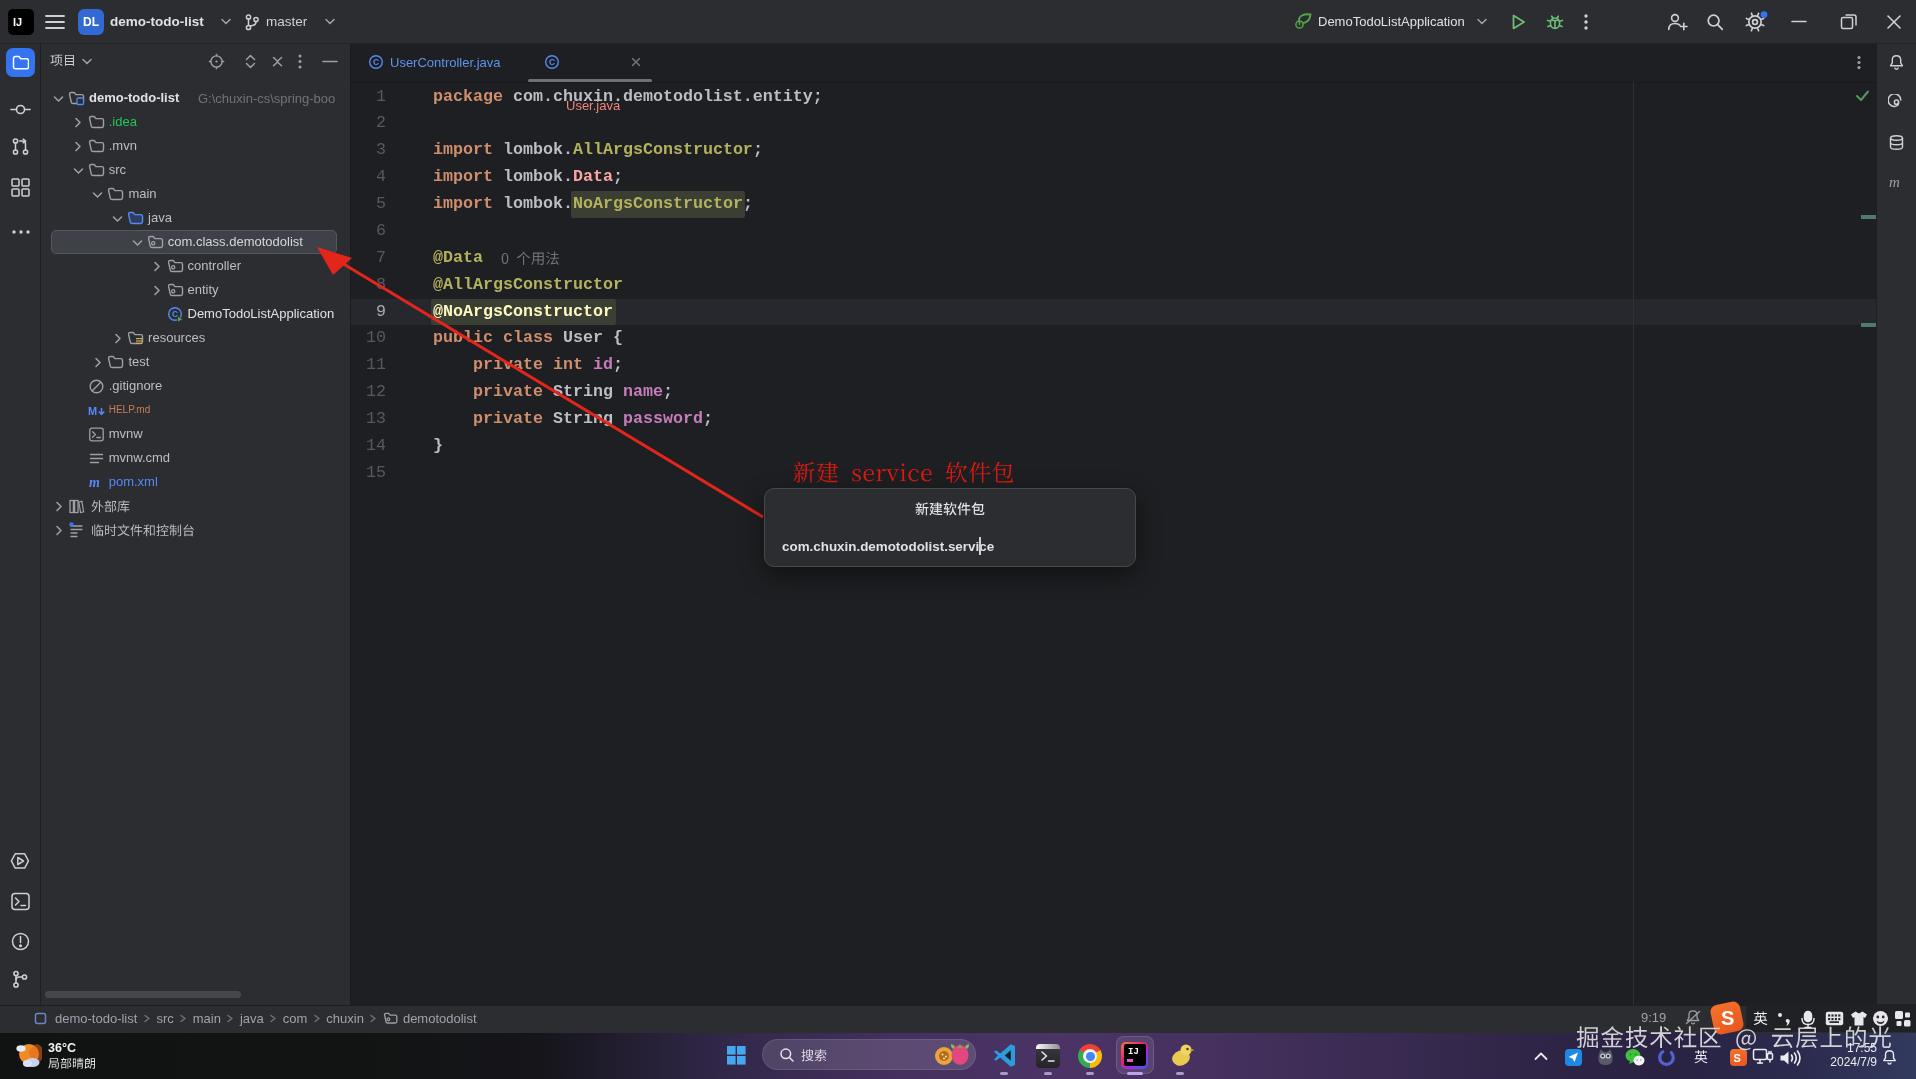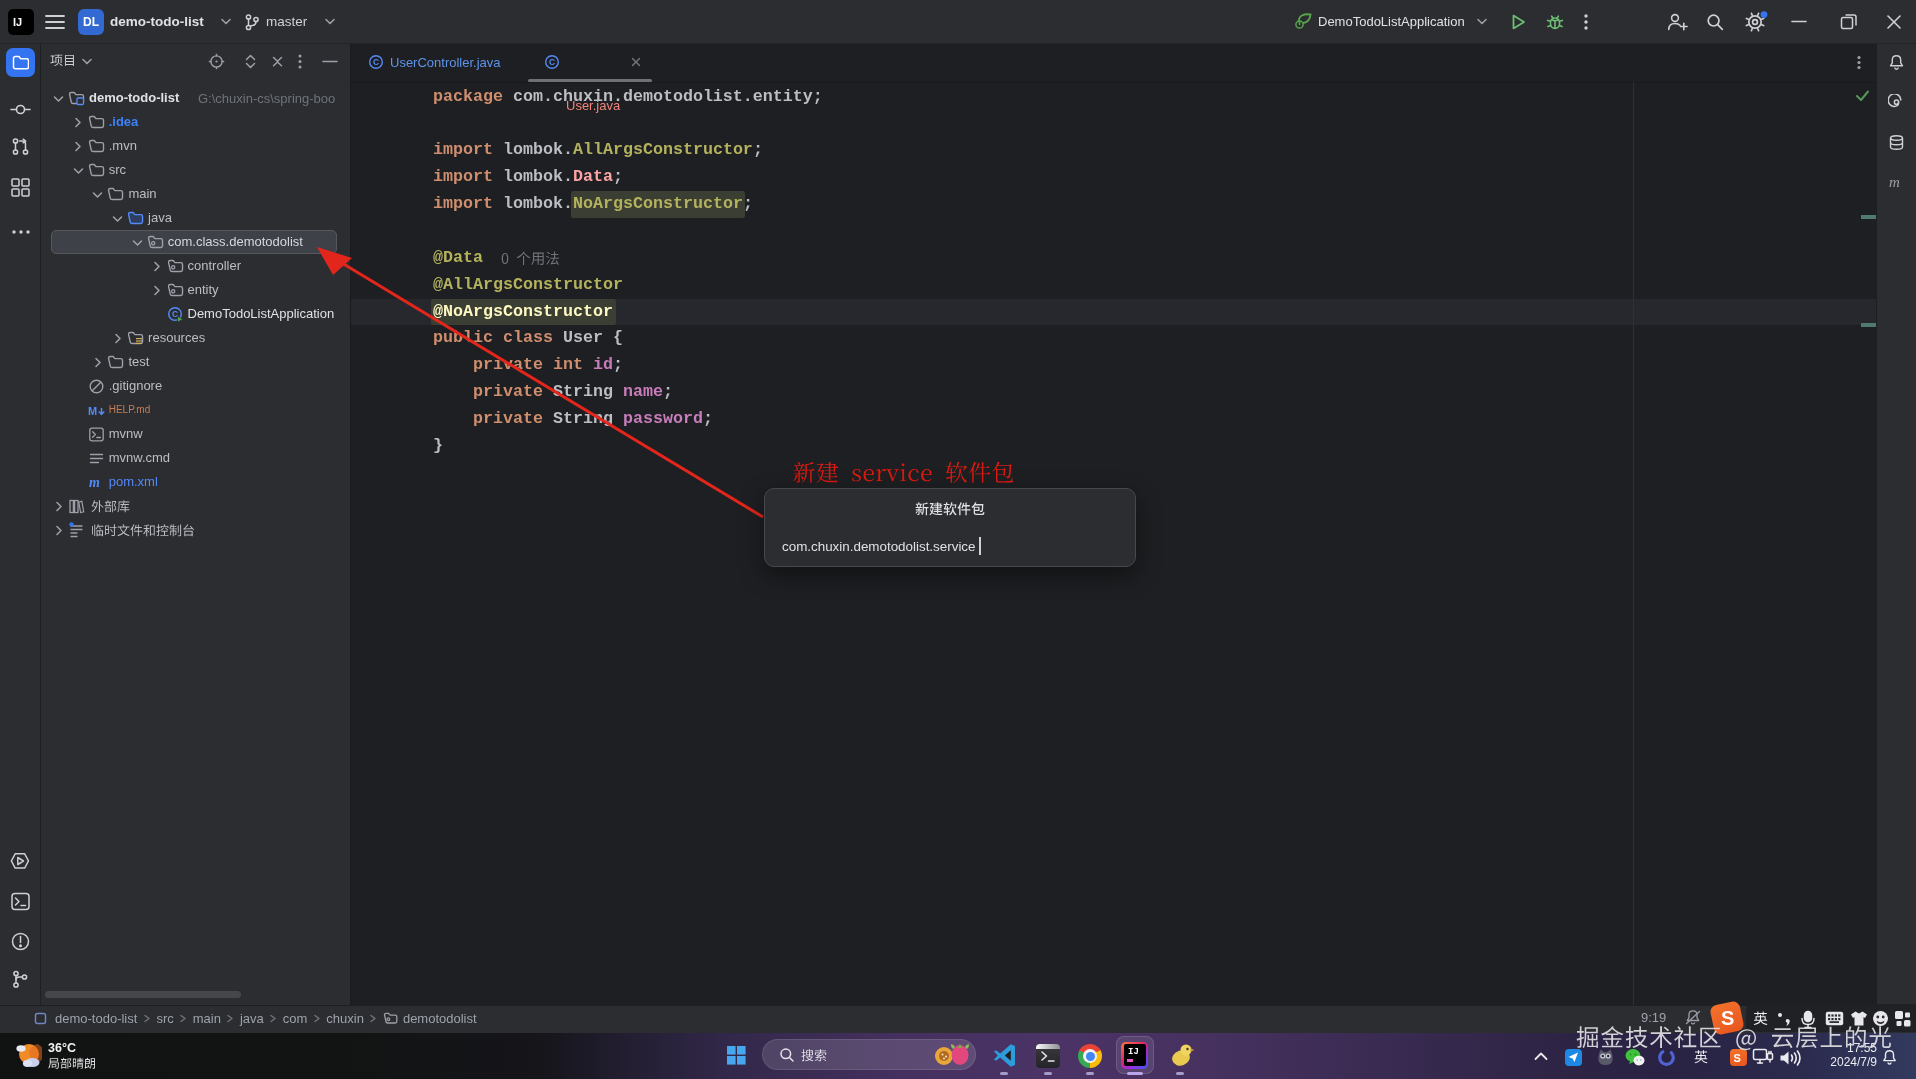--- a/index.html
+++ b/index.html
@@ -245,21 +245,21 @@
         <rect x="9" y="8" width="6.5" height="6.5" rx="1" fill="#2B2D30" stroke="#548AF7" stroke-width="1.3"></rect>
       </svg>
       <div style="position:absolute;left:89.0px;top:89.0px;line-height:17px;font-size:13px;color:#DFE1E5;font-weight:700;white-space:pre">demo-todo-list</div>
       <div style="position:absolute;left:198px;top:89.5px;line-height:17px;font-size:13px;color:#6F737A;white-space:pre;width:150px;overflow:hidden">G:\chuxin-cs\spring-boo</div>
       <svg style="position:absolute;left:74.2px;top:117px" width="8" height="11" viewBox="0 0 8 11">
         <polyline points="2,1.5 6,5.5 2,9.5" fill="none" stroke="#9DA0A8" stroke-width="1.6" stroke-linecap="round" stroke-linejoin="round"></polyline>
       </svg>
       <svg style="position:absolute;left:87.7px;top:114px" width="17" height="17" viewBox="0 0 17 17">
         <path d="M1.5 4.2 q0-1.7 1.7-1.7 h3 l1.7 2.1 h5.9 q1.7 0 1.7 1.7 v5.5 q0 1.7-1.7 1.7 h-8.9 q-1.7 0-1.7-1.7 z" fill="none" stroke="#9DA0A8" stroke-width="1.4" stroke-linejoin="round"></path>
       </svg>
-      <div style="position:absolute;left:108.7px;top:113.0px;line-height:17px;font-size:13px;color:#3b82f6;font-weight:700;white-space:pre">.idea</div>
+      <div style="position:absolute;left:108.7px;top:113.0px;line-height:17px;font-size:13px;color:#22c55e;font-weight:400;white-space:pre">.idea</div>
       <svg style="position:absolute;left:74.2px;top:141px" width="8" height="11" viewBox="0 0 8 11">
         <polyline points="2,1.5 6,5.5 2,9.5" fill="none" stroke="#9DA0A8" stroke-width="1.6" stroke-linecap="round" stroke-linejoin="round"></polyline>
       </svg>
       <svg style="position:absolute;left:87.7px;top:138px" width="17" height="17" viewBox="0 0 17 17">
         <path d="M1.5 4.2 q0-1.7 1.7-1.7 h3 l1.7 2.1 h5.9 q1.7 0 1.7 1.7 v5.5 q0 1.7-1.7 1.7 h-8.9 q-1.7 0-1.7-1.7 z" fill="none" stroke="#9DA0A8" stroke-width="1.4" stroke-linejoin="round"></path>
       </svg>
       <div style="position:absolute;left:108.7px;top:137.0px;line-height:17px;font-size:13px;color:#BCBEC4;font-weight:400;white-space:pre">.mvn</div>
       <svg style="position:absolute;left:72.7px;top:166.5px" width="11" height="8" viewBox="0 0 11 8">
         <polyline points="1.5,2 5.5,6 9.5,2" fill="none" stroke="#9DA0A8" stroke-width="1.6" stroke-linecap="round" stroke-linejoin="round"></polyline>
       </svg>
@@ -415,20 +415,35 @@
       <g fill="#9DA0A8">
         <circle cx="4" cy="3.5" r="1.6"></circle>
         <circle cx="4" cy="8.5" r="1.6"></circle>
         <circle cx="4" cy="13.5" r="1.6"></circle>
       </g>
     </svg>
     <div style="position:absolute;left:351px;top:298.6px;width:1525px;height:26.9px;background:#26282E"></div>
     <div style="position:absolute;left:571px;top:191.2px;width:174px;height:26.9px;background:#3B3E33;border-radius:2px"></div>
     <div style="position:absolute;left:431px;top:298.6px;width:185px;height:26.9px;background:#3B3E33;border-radius:2px"></div>
     <div style="position:absolute;left:1633px;top:82px;width:1px;height:923px;background:#2E3034"></div>
+    <pre style="position:absolute;left:336px;top:83.5px;margin:0;width:50px;text-align:right;font-family:'Liberation Mono',monospace;font-size:16.667px;line-height:26.875px;color:#555A62"><span style="color:#555A62"> 1</span>
+<span style="color:#555A62"> 2</span>
+<span style="color:#555A62"> 3</span>
+<span style="color:#555A62"> 4</span>
+<span style="color:#555A62"> 5</span>
+<span style="color:#555A62"> 6</span>
+<span style="color:#555A62"> 7</span>
+<span style="color:#555A62"> 8</span>
+<span style="color:#A9ABB2"> 9</span>
+<span style="color:#555A62">10</span>
+<span style="color:#555A62">11</span>
+<span style="color:#555A62">12</span>
+<span style="color:#555A62">13</span>
+<span style="color:#555A62">14</span>
+<span style="color:#555A62">15</span></pre>
     <pre style="position:absolute;left:433px;top:83.5px;margin:0;font-family:'Liberation Mono',monospace;font-size:16.667px;font-weight:600;line-height:26.875px;color:#BCBEC4"><span style="color:#CF8E6D">package</span> com.chuxin.demotodolist.entity;
 
 <span style="color:#CF8E6D">import</span> lombok.<span style="color:#B5B25E">AllArgsConstructor</span>;
 <span style="color:#CF8E6D">import</span> lombok.<span style="color:#fca5a5">Data</span>;
 <span style="color:#CF8E6D">import</span> lombok.<span style="color:#B5B25E">NoArgsConstructor</span>;
 
 <span style="color:#B5B25E">@Data</span>
 <span style="color:#B5B25E">@AllArgsConstructor</span>
 <span style="color:#fef9c3">@NoArgsConstructor</span>
 <span style="color:#CF8E6D">public class</span> User {
@@ -449,21 +464,21 @@
       <path d="M5.6 -5.3 3.3 -6.2C3.0 -4.4 2.1 -1.8 0.8 -0.1L1.1 0.2C2.8 -1.2 4.0 -3.4 4.7 -5.0C5.2 -4.9 5.5 -5.0 5.6 -5.3ZM5.0 -19.5 4.7 -19.4C5.4 -18.7 6.1 -17.5 6.4 -16.6C7.8 -15.5 9.1 -18.4 5.0 -19.5ZM3.2 -15.5 2.9 -15.3C3.5 -14.4 4.0 -12.8 4.0 -11.6C5.3 -10.3 6.8 -13.1 3.2 -15.5ZM8.1 -5.8 7.8 -5.7C8.6 -4.7 9.4 -3.2 9.4 -1.9C10.8 -0.6 12.3 -3.8 8.1 -5.8ZM10.4 -17.5 9.3 -16.2H1.4L1.6 -15.5H11.6C11.9 -15.5 12.2 -15.6 12.2 -15.9C11.5 -16.6 10.4 -17.5 10.4 -17.5ZM10.3 -8.9 9.3 -7.6H7.2V-10.4H11.9C12.3 -10.4 12.5 -10.5 12.6 -10.8C11.8 -11.5 10.6 -12.4 10.6 -12.4L9.6 -11.1H8.2C8.9 -12.1 9.7 -13.3 10.1 -14.2C10.6 -14.2 10.9 -14.4 11.0 -14.6L8.7 -15.3C8.4 -14.1 8.0 -12.4 7.6 -11.1H0.9L1.0 -10.4H5.8V-7.6H1.5L1.6 -6.9H5.8V-0.4C5.8 -0.1 5.7 0.0 5.3 0.0C4.9 0.0 3.2 -0.1 3.2 -0.1V0.3C4.0 0.3 4.5 0.5 4.8 0.7C5.0 1.0 5.1 1.4 5.1 1.8C7.0 1.6 7.2 0.8 7.2 -0.3V-6.9H11.5C11.8 -6.9 12.0 -7.0 12.1 -7.3C11.4 -8.0 10.3 -8.9 10.3 -8.9ZM20.5 -12.8 19.4 -11.4H14.4V-16.4C16.7 -16.7 19.2 -17.4 20.8 -17.9C21.3 -17.7 21.7 -17.7 21.9 -17.9L20.1 -19.4C18.9 -18.7 16.7 -17.7 14.6 -17.0L12.9 -17.6V-10.0C12.9 -5.7 12.4 -1.6 9.3 1.5L9.6 1.8C13.9 -1.3 14.4 -5.9 14.4 -10.0V-10.7H17.8V1.8H18.0C18.8 1.8 19.3 1.4 19.3 1.3V-10.7H21.9C22.2 -10.7 22.5 -10.8 22.5 -11.1C21.8 -11.8 20.5 -12.8 20.5 -12.8Z M25.7 -8.2 25.3 -8.1C26.0 -5.8 26.9 -4.0 27.9 -2.7C27.1 -1.1 25.9 0.3 24.3 1.4L24.6 1.8C26.3 0.8 27.7 -0.4 28.7 -1.9C31.1 0.6 34.7 1.2 40.0 1.2C41.2 1.2 43.8 1.2 44.9 1.2C44.9 0.6 45.2 0.1 45.9 -0.0V-0.3C44.4 -0.3 41.5 -0.3 40.1 -0.3C35.1 -0.3 31.7 -0.7 29.2 -2.7C30.4 -4.8 31.0 -7.3 31.4 -9.8C31.9 -9.8 32.1 -9.9 32.3 -10.1L30.6 -11.5L29.8 -10.6H27.5C28.4 -12.3 29.7 -14.8 30.4 -16.3C30.9 -16.3 31.3 -16.4 31.6 -16.6L29.8 -18.2L28.9 -17.3H24.5L24.7 -16.6H28.9C28.2 -14.9 27.0 -12.5 26.1 -10.9C25.8 -10.8 25.5 -10.6 25.3 -10.5L26.6 -9.4L27.3 -9.9H29.9C29.6 -7.7 29.2 -5.5 28.3 -3.5C27.2 -4.6 26.4 -6.2 25.7 -8.2ZM41.7 -13.9H38.3V-16.3H41.7ZM41.7 -13.2V-10.8H38.3V-13.2ZM44.5 -15.2 43.6 -13.9H43.1V-16.0C43.6 -16.1 43.9 -16.3 44.1 -16.5L42.3 -17.9L41.4 -17.0H38.3V-18.5C38.9 -18.6 39.0 -18.8 39.1 -19.2L36.8 -19.4V-17.0H32.4L32.7 -16.3H36.8V-13.9H30.5L30.7 -13.2H36.8V-10.8H32.4L32.7 -10.1H36.8V-7.7H32.1L32.3 -7.1H36.8V-4.6H30.9L31.1 -3.9H36.8V-0.9H37.1C37.7 -0.9 38.3 -1.2 38.3 -1.4V-3.9H45.0C45.3 -3.9 45.6 -4.0 45.6 -4.3C44.8 -5.0 43.6 -6.0 43.6 -6.0L42.5 -4.6H38.3V-7.1H43.7C44.0 -7.1 44.2 -7.2 44.3 -7.4C43.6 -8.1 42.4 -9.0 42.4 -9.0L41.5 -7.7H38.3V-10.1H41.7V-9.4H41.9C42.4 -9.4 43.1 -9.7 43.1 -9.9V-13.2H45.6C45.9 -13.2 46.2 -13.3 46.2 -13.6C45.6 -14.3 44.5 -15.2 44.5 -15.2Z M64.5 0.3C67.6 0.3 69.3 -1.2 69.3 -3.2C69.3 -4.9 68.4 -5.9 66.0 -6.7L64.8 -7.1C63.1 -7.7 62.5 -8.4 62.5 -9.5C62.5 -10.7 63.4 -11.6 65.1 -11.6C65.9 -11.6 66.5 -11.4 67.2 -11.0L67.7 -8.8H68.6L68.7 -11.3C67.5 -12.0 66.5 -12.3 65.1 -12.3C62.3 -12.3 60.8 -10.8 60.8 -8.9C60.8 -7.1 62.0 -6.1 63.9 -5.5L65.1 -5.0C66.9 -4.4 67.5 -3.8 67.5 -2.6C67.5 -1.3 66.5 -0.4 64.4 -0.4C63.5 -0.4 62.7 -0.6 62.1 -0.9L61.6 -3.3H60.6V-0.6C61.9 0.0 63.0 0.3 64.5 0.3Z M77.8 0.3C79.9 0.3 81.4 -0.6 82.5 -2.2L82.1 -2.5C81.1 -1.4 80.0 -0.8 78.3 -0.8C75.8 -0.8 74.0 -2.4 73.9 -6.1H82.3C82.4 -6.5 82.4 -6.9 82.4 -7.5C82.4 -10.2 80.6 -12.3 77.6 -12.3C74.5 -12.3 71.9 -9.9 71.9 -6.0C71.9 -1.8 74.4 0.3 77.8 0.3ZM73.9 -6.8C74.1 -9.8 75.6 -11.6 77.6 -11.6C79.5 -11.6 80.6 -10.1 80.6 -8.2C80.6 -7.2 80.3 -6.8 79.5 -6.8Z M86.8 0.0H91.0V-0.6L88.8 -0.9L88.8 -5.3V-7.5C89.5 -9.3 90.3 -10.5 91.5 -11.0L91.8 -10.8C92.3 -10.3 92.7 -10.0 93.3 -10.0C94.1 -10.0 94.5 -10.5 94.5 -11.3C94.3 -11.9 93.5 -12.3 92.6 -12.3C91.1 -12.3 89.5 -11.0 88.8 -8.9L88.6 -12.1L88.3 -12.2L84.7 -11.3V-10.7L86.8 -10.6C86.8 -9.5 86.9 -8.3 86.9 -6.7V-5.3L86.8 -0.9L84.9 -0.6V0.0Z M103.1 -11.3 105.2 -11.1 102.0 -2.0 98.6 -11.1 100.7 -11.3V-12.0H94.9V-11.3L96.5 -11.1L101.0 0.1H101.9L106.1 -11.1L107.7 -11.3V-12.0H103.1Z M112.0 -15.2C112.7 -15.2 113.4 -15.7 113.4 -16.5C113.4 -17.3 112.7 -17.8 112.0 -17.8C111.3 -17.8 110.7 -17.3 110.7 -16.5C110.7 -15.7 111.3 -15.2 112.0 -15.2ZM111.2 0.0H115.0V-0.6L113.2 -0.8C113.2 -2.1 113.1 -4.1 113.1 -5.3V-8.8L113.2 -12.1L112.9 -12.2L109.1 -11.3V-10.7L111.2 -10.6C111.2 -9.5 111.3 -8.3 111.3 -6.7V-5.3C111.3 -4.1 111.2 -2.1 111.2 -0.8L109.2 -0.6V0.0Z M123.3 0.3C125.5 0.3 126.9 -0.6 127.9 -2.2L127.6 -2.5C126.5 -1.3 125.3 -0.8 123.9 -0.8C121.3 -0.8 119.5 -2.7 119.5 -6.1C119.5 -9.5 121.3 -11.6 123.7 -11.6C124.2 -11.6 124.8 -11.5 125.3 -11.3L125.7 -9.6C125.9 -8.8 126.3 -8.4 126.9 -8.4C127.4 -8.4 127.7 -8.7 127.9 -9.3C127.4 -11.1 125.7 -12.3 123.6 -12.3C120.4 -12.3 117.5 -10.0 117.5 -5.8C117.5 -1.9 119.9 0.3 123.3 0.3Z M136.4 0.3C138.4 0.3 140.0 -0.6 141.0 -2.2L140.7 -2.5C139.7 -1.4 138.5 -0.8 136.9 -0.8C134.3 -0.8 132.5 -2.4 132.5 -6.1H140.8C140.9 -6.5 141.0 -6.9 141.0 -7.5C141.0 -10.2 139.2 -12.3 136.2 -12.3C133.1 -12.3 130.4 -9.9 130.4 -6.0C130.4 -1.8 132.9 0.3 136.4 0.3ZM132.5 -6.8C132.6 -9.8 134.2 -11.6 136.1 -11.6C138.0 -11.6 139.1 -10.1 139.1 -8.2C139.1 -7.2 138.9 -6.8 138.1 -6.8Z M161.5 -18.7 159.4 -19.4C159.1 -18.3 158.7 -16.8 158.3 -15.1H155.6L155.8 -14.5H158.1C157.5 -12.6 156.9 -10.8 156.4 -9.5C156.1 -9.4 155.7 -9.2 155.4 -9.1L157.0 -7.7L157.8 -8.5H160.3V-4.3C158.2 -3.9 156.6 -3.7 155.6 -3.5L156.6 -1.5C156.8 -1.6 157.0 -1.8 157.1 -2.0L160.3 -3.0V1.8H160.5C161.2 1.8 161.7 1.5 161.7 1.4V-3.5C163.3 -4.1 164.6 -4.6 165.7 -5.0L165.6 -5.3L161.7 -4.6V-8.5H165.0C165.3 -8.5 165.5 -8.6 165.6 -8.9C164.9 -9.5 163.8 -10.3 163.8 -10.3L162.9 -9.2H161.7V-12.3C162.3 -12.4 162.5 -12.6 162.5 -12.9L160.3 -13.2V-9.2H157.9C158.4 -10.7 159.0 -12.6 159.6 -14.5H165.1C165.4 -14.5 165.7 -14.6 165.7 -14.8C165.0 -15.5 163.8 -16.4 163.8 -16.4L162.8 -15.1H159.7C160.1 -16.3 160.4 -17.4 160.6 -18.3C161.2 -18.2 161.4 -18.4 161.5 -18.7ZM171.5 -12.2 169.2 -12.8C169.1 -7.5 168.5 -2.7 163.1 1.4L163.4 1.9C168.5 -1.3 169.9 -5.0 170.4 -8.9C170.9 -4.6 172.2 -0.6 175.4 1.8C175.6 0.9 176.1 0.5 176.9 0.4L177.0 0.1C172.5 -2.5 171.1 -6.6 170.6 -11.4L170.6 -11.7C171.2 -11.7 171.4 -11.9 171.5 -12.2ZM169.6 -18.8 167.2 -19.4C166.7 -16.1 165.7 -12.7 164.4 -10.4L164.8 -10.2C165.7 -11.3 166.5 -12.6 167.2 -14.0H174.3C173.9 -12.9 173.3 -11.3 172.8 -10.4L173.1 -10.2C174.1 -11.1 175.5 -12.7 176.2 -13.7C176.7 -13.8 176.9 -13.8 177.1 -14.0L175.3 -15.7L174.3 -14.7H167.5C168.0 -15.8 168.4 -17.1 168.8 -18.3C169.3 -18.3 169.5 -18.5 169.6 -18.8Z M192.0 -19.2V-14.1H188.4C188.8 -15.0 189.2 -16.0 189.5 -17.0C190.0 -17.0 190.3 -17.2 190.4 -17.5L188.0 -18.2C187.4 -14.7 186.1 -11.3 184.7 -9.1L185.1 -8.9C186.2 -10.0 187.3 -11.6 188.1 -13.4H192.0V-7.7H184.8L185.0 -7.0H192.0V1.8H192.3C192.9 1.8 193.5 1.4 193.5 1.2V-7.0H200.0C200.3 -7.0 200.6 -7.1 200.6 -7.4C199.9 -8.1 198.6 -9.1 198.6 -9.1L197.5 -7.7H193.5V-13.4H199.4C199.7 -13.4 199.9 -13.5 200.0 -13.7C199.2 -14.5 198.0 -15.5 198.0 -15.5L196.9 -14.1H193.5V-18.3C194.1 -18.4 194.3 -18.6 194.3 -18.9ZM184.1 -19.4C182.9 -15.0 180.9 -10.6 179.0 -7.8L179.3 -7.6C180.3 -8.6 181.3 -9.8 182.2 -11.2V1.8H182.4C183.0 1.8 183.7 1.4 183.7 1.3V-12.5C184.1 -12.6 184.3 -12.8 184.4 -13.0L183.4 -13.3C184.2 -14.8 184.9 -16.5 185.6 -18.2C186.1 -18.1 186.4 -18.4 186.5 -18.6Z M206.3 -12.3V-0.7C206.3 1.1 207.2 1.5 210.2 1.5H215.6C222.6 1.5 223.8 1.3 223.8 0.4C223.8 0.0 223.6 -0.1 222.9 -0.3L222.8 -4.4H222.6C222.1 -2.3 221.8 -1.1 221.5 -0.5C221.4 -0.2 221.2 -0.1 220.7 0.0C219.9 0.1 218.1 0.1 215.6 0.1H210.2C208.1 0.1 207.8 -0.2 207.8 -0.9V-6.6H214.0V-5.3H214.3C214.8 -5.3 215.5 -5.6 215.5 -5.8V-11.4C216.0 -11.5 216.4 -11.6 216.6 -11.8L214.7 -13.3L213.8 -12.3H208.0L206.5 -13.0C207.1 -13.7 207.6 -14.5 208.1 -15.3H220.1C219.9 -9.2 219.5 -5.7 218.8 -5.0C218.6 -4.8 218.4 -4.7 218.0 -4.7C217.6 -4.7 216.2 -4.8 215.4 -4.9L215.4 -4.5C216.1 -4.4 216.9 -4.2 217.2 -3.9C217.5 -3.7 217.6 -3.3 217.6 -2.8C218.5 -2.8 219.4 -3.0 220.0 -3.7C221.0 -4.7 221.4 -8.3 221.6 -15.1C222.1 -15.2 222.4 -15.3 222.6 -15.5L220.8 -17.0L219.8 -16.0H208.5C208.9 -16.7 209.3 -17.5 209.6 -18.3C210.1 -18.2 210.4 -18.4 210.5 -18.7L208.2 -19.6C207.0 -15.7 204.9 -12.1 202.7 -9.9L203.1 -9.7C204.2 -10.5 205.3 -11.5 206.3 -12.7ZM214.0 -7.2H207.8V-11.6H214.0Z" fill="#E01A10"></path>
     </svg>
     <svg style="position:absolute;left:300px;top:235px" width="480" height="300" viewBox="0 0 480 300">
 <line x1="27" y1="19" x2="463" y2="282" stroke="#E3261C" stroke-width="3"></line>
 <path d="M17 12 L52 23 L33 40 Z" fill="#E3261C"></path>
 </svg>
     <div style="position:absolute;left:764px;top:488px;width:372px;height:79px;background:#2B2D30;border:1px solid #46484D;border-radius:10px;box-shadow:0 8px 24px rgba(0,0,0,0.45);box-sizing:border-box"></div>
     <svg style="position:absolute;left:915.0px;top:497.9px;overflow:visible" width="74" height="21" viewBox="0 -16.10 74 21">
       <path d="M5.0 -2.9C5.4 -2.2 5.9 -1.2 6.1 -0.7L7.0 -1.2C6.8 -1.8 6.3 -2.7 5.9 -3.3ZM1.8 -3.2C1.5 -2.4 1.0 -1.6 0.5 -1.0C0.7 -0.8 1.2 -0.5 1.4 -0.4C1.9 -1.0 2.5 -2.0 2.8 -3.0ZM7.7 -10.5V-5.6C7.7 -3.8 7.6 -1.4 6.5 0.2C6.8 0.4 7.3 0.8 7.5 1.0C8.8 -0.8 8.9 -3.6 8.9 -5.6V-5.9H10.8V1.1H12.0V-5.9H13.5V-7.1H8.9V-9.6C10.4 -9.8 11.9 -10.2 13.1 -10.6L12.0 -11.6C11.0 -11.2 9.3 -10.7 7.7 -10.5ZM2.9 -11.6C3.1 -11.2 3.2 -10.8 3.4 -10.4H0.8V-9.3H7.0V-10.4H4.7C4.6 -10.8 4.3 -11.4 4.1 -11.9ZM5.1 -9.3C5.0 -8.7 4.7 -7.8 4.4 -7.2H2.5L3.3 -7.4C3.2 -7.9 3.0 -8.7 2.7 -9.3L1.6 -9.0C1.9 -8.4 2.1 -7.7 2.1 -7.2H0.6V-6.1H3.4V-4.8H0.7V-3.7H3.4V-0.4C3.4 -0.2 3.3 -0.2 3.2 -0.2C3.0 -0.2 2.6 -0.2 2.1 -0.2C2.3 0.1 2.5 0.6 2.5 0.9C3.2 0.9 3.8 0.9 4.1 0.7C4.5 0.5 4.6 0.2 4.6 -0.4V-3.7H7.1V-4.8H4.6V-6.1H7.3V-7.2H5.6C5.9 -7.8 6.1 -8.4 6.3 -9.0Z M19.5 -10.7V-9.7H22.0V-8.8H18.6V-7.8H22.0V-6.8H19.4V-5.8H22.0V-4.9H19.3V-3.9H22.0V-3.0H18.7V-2.0H22.0V-0.8H23.2V-2.0H27.1V-3.0H23.2V-3.9H26.6V-4.9H23.2V-5.8H26.4V-7.8H27.2V-8.8H26.4V-10.7H23.2V-11.8H22.0V-10.7ZM23.2 -7.8H25.2V-6.8H23.2ZM23.2 -8.8V-9.7H25.2V-8.8ZM15.3 -5.3C15.3 -5.5 15.7 -5.7 16.0 -5.8H17.5C17.3 -4.7 17.1 -3.8 16.8 -2.9C16.4 -3.4 16.2 -4.1 15.9 -4.8L15.0 -4.5C15.3 -3.3 15.7 -2.5 16.2 -1.7C15.8 -0.9 15.1 -0.2 14.4 0.3C14.7 0.5 15.2 0.9 15.4 1.2C16.0 0.7 16.6 0.0 17.1 -0.8C18.6 0.5 20.5 0.9 23.0 0.9H27.0C27.1 0.5 27.3 -0.1 27.5 -0.4C26.7 -0.3 23.7 -0.3 23.0 -0.3C20.8 -0.3 18.9 -0.6 17.6 -1.8C18.2 -3.2 18.6 -4.8 18.8 -6.8L18.0 -7.0L17.8 -7.0H16.9C17.6 -8.0 18.2 -9.3 18.8 -10.6L18.0 -11.2L17.6 -11.0H14.8V-9.8H17.1C16.6 -8.6 15.9 -7.6 15.7 -7.2C15.4 -6.8 15.1 -6.4 14.8 -6.3C15.0 -6.1 15.2 -5.6 15.3 -5.3Z M36.1 -11.8C35.9 -9.7 35.3 -7.6 34.4 -6.3C34.7 -6.1 35.2 -5.8 35.4 -5.6C36.0 -6.4 36.4 -7.4 36.8 -8.5H40.1C39.9 -7.6 39.7 -6.6 39.5 -6.0L40.5 -5.7C40.9 -6.7 41.2 -8.2 41.5 -9.6L40.6 -9.8L40.5 -9.7H37.1C37.2 -10.4 37.3 -11.0 37.4 -11.6ZM37.2 -7.2V-6.6C37.2 -4.7 37.0 -1.8 34.1 0.3C34.4 0.5 34.9 0.9 35.1 1.2C36.6 0.0 37.5 -1.4 37.9 -2.7C38.5 -1.0 39.4 0.4 40.7 1.2C40.9 0.8 41.3 0.3 41.6 0.1C39.9 -0.8 38.9 -2.9 38.4 -5.3C38.4 -5.7 38.4 -6.2 38.4 -6.6V-7.2ZM29.2 -4.5C29.4 -4.6 29.9 -4.7 30.4 -4.7H31.8V-2.9C30.5 -2.7 29.4 -2.6 28.5 -2.5L28.8 -1.1L31.8 -1.6V1.1H33.0V-1.8L34.8 -2.1L34.7 -3.3L33.0 -3.1V-4.7H34.6V-5.9H33.0V-7.9H31.8V-5.9H30.5C30.9 -6.8 31.3 -7.9 31.7 -9.0H34.7V-10.2H32.1L32.5 -11.5L31.2 -11.8C31.1 -11.3 31.0 -10.7 30.8 -10.2H28.6V-9.0H30.4C30.1 -7.9 29.8 -7.1 29.6 -6.8C29.3 -6.1 29.1 -5.7 28.8 -5.7C29.0 -5.3 29.2 -4.8 29.2 -4.5Z M46.4 -4.9V-3.6H50.4V1.2H51.7V-3.6H55.4V-4.9H51.7V-7.7H54.8V-9.0H51.7V-11.6H50.4V-9.0H48.8C49.0 -9.6 49.1 -10.2 49.2 -10.8L48.0 -11.1C47.6 -9.3 47.1 -7.5 46.3 -6.4C46.6 -6.2 47.2 -5.9 47.4 -5.7C47.8 -6.3 48.1 -7.0 48.4 -7.7H50.4V-4.9ZM45.6 -11.8C44.9 -9.7 43.7 -7.6 42.4 -6.3C42.6 -6.0 43.0 -5.3 43.1 -5.0C43.5 -5.4 43.8 -5.8 44.2 -6.3V1.2H45.5V-8.3C46.0 -9.3 46.5 -10.4 46.8 -11.4Z M60.1 -11.9C59.3 -10.0 58.0 -8.2 56.4 -7.1C56.7 -6.9 57.3 -6.4 57.5 -6.1C57.9 -6.4 58.3 -6.8 58.7 -7.2V-1.3C58.7 0.4 59.4 0.9 61.8 0.9C62.3 0.9 66.2 0.9 66.8 0.9C68.8 0.9 69.3 0.3 69.5 -1.6C69.1 -1.6 68.6 -1.8 68.2 -2.0C68.1 -0.6 67.9 -0.4 66.7 -0.4C65.8 -0.4 62.4 -0.4 61.7 -0.4C60.2 -0.4 60.0 -0.5 60.0 -1.3V-3.1H64.5V-7.4H58.9C59.2 -7.8 59.6 -8.3 59.9 -8.7H67.0C66.8 -5.1 66.7 -3.8 66.5 -3.5C66.3 -3.3 66.2 -3.3 66.0 -3.3C65.8 -3.3 65.3 -3.3 64.7 -3.3C64.9 -3.0 65.1 -2.5 65.1 -2.1C65.7 -2.0 66.3 -2.0 66.7 -2.1C67.1 -2.2 67.4 -2.3 67.6 -2.6C68.0 -3.2 68.2 -4.8 68.3 -9.4C68.3 -9.5 68.3 -10.0 68.3 -10.0H60.7C61.0 -10.5 61.3 -11.0 61.5 -11.5ZM60.0 -6.3H63.2V-4.3H60.0Z" fill="#DFE1E5"></path>
     </svg>
-    <div style="position:absolute;left:782px;top:537.5px;line-height:17px;font-family:'Liberation Sans', sans-serif;font-size:13.4px;color:#DFE1E5;font-weight:400;white-space:pre;">com.chuxin.demotodolist.service</div>
+    <div style="position:absolute;left:782px;top:537.5px;line-height:17px;font-family:'Liberation Sans', sans-serif;font-size:13.4px;color:#DFE1E5;font-weight:700;white-space:pre;">com.chuxin.demotodolist.service</div>
     <div style="position:absolute;left:979px;top:537px;width:1.5px;height:18px;background:#CED0D6"></div>
     <svg style="position:absolute;left:34px;top:1012px;" width="13" height="13" viewBox="0 0 13 13">
       <rect x="1.5" y="1.5" width="10" height="10" rx="2" fill="none" stroke="#6E87C2" stroke-width="1.5"></rect>
     </svg>
     <div style="position:absolute;left:55px;top:1005px;height:27px;display:flex;align-items:center;font-family:'Liberation Sans',sans-serif;font-size:13px;color:#9DA2AC;white-space:pre"><span>demo-todo-list</span><svg width="8" height="9" viewBox="0 0 8 9" style="margin:0 5.5px">
         <polyline points="2,1.5 6,4.5 2,7.5" fill="none" stroke="#6F737A" stroke-width="1.4" stroke-linejoin="round" stroke-linecap="round"></polyline>
       </svg><span>src</span><svg width="8" height="9" viewBox="0 0 8 9" style="margin:0 5.5px">
         <polyline points="2,1.5 6,4.5 2,7.5" fill="none" stroke="#6F737A" stroke-width="1.4" stroke-linejoin="round" stroke-linecap="round"></polyline>
       </svg><span>main</span><svg width="8" height="9" viewBox="0 0 8 9" style="margin:0 5.5px">
         <polyline points="2,1.5 6,4.5 2,7.5" fill="none" stroke="#6F737A" stroke-width="1.4" stroke-linejoin="round" stroke-linecap="round"></polyline>

